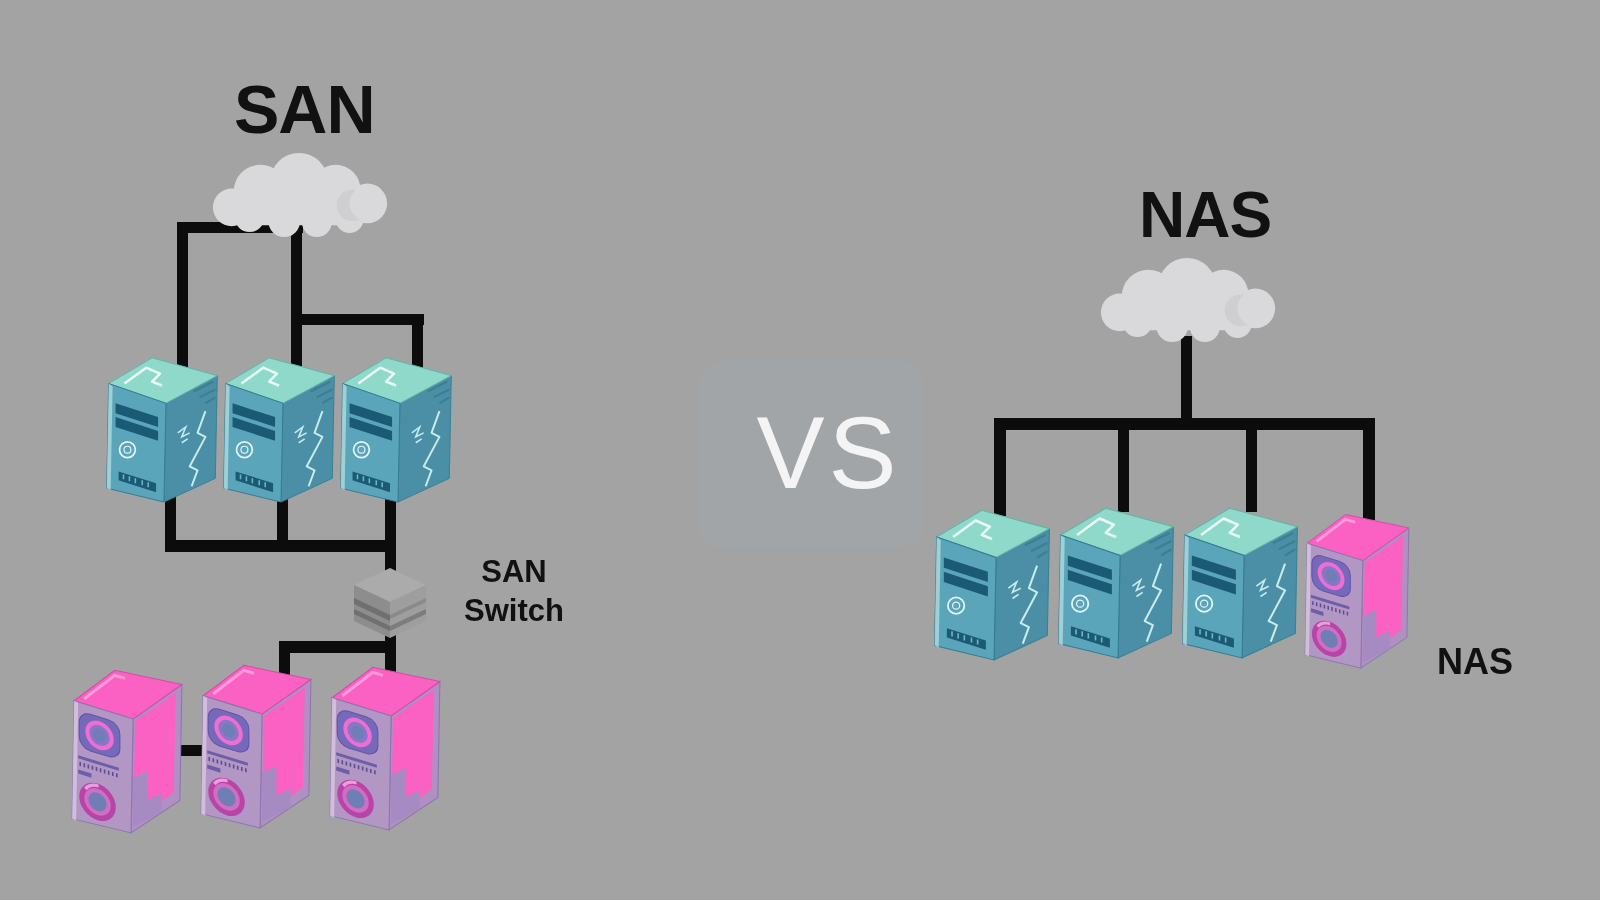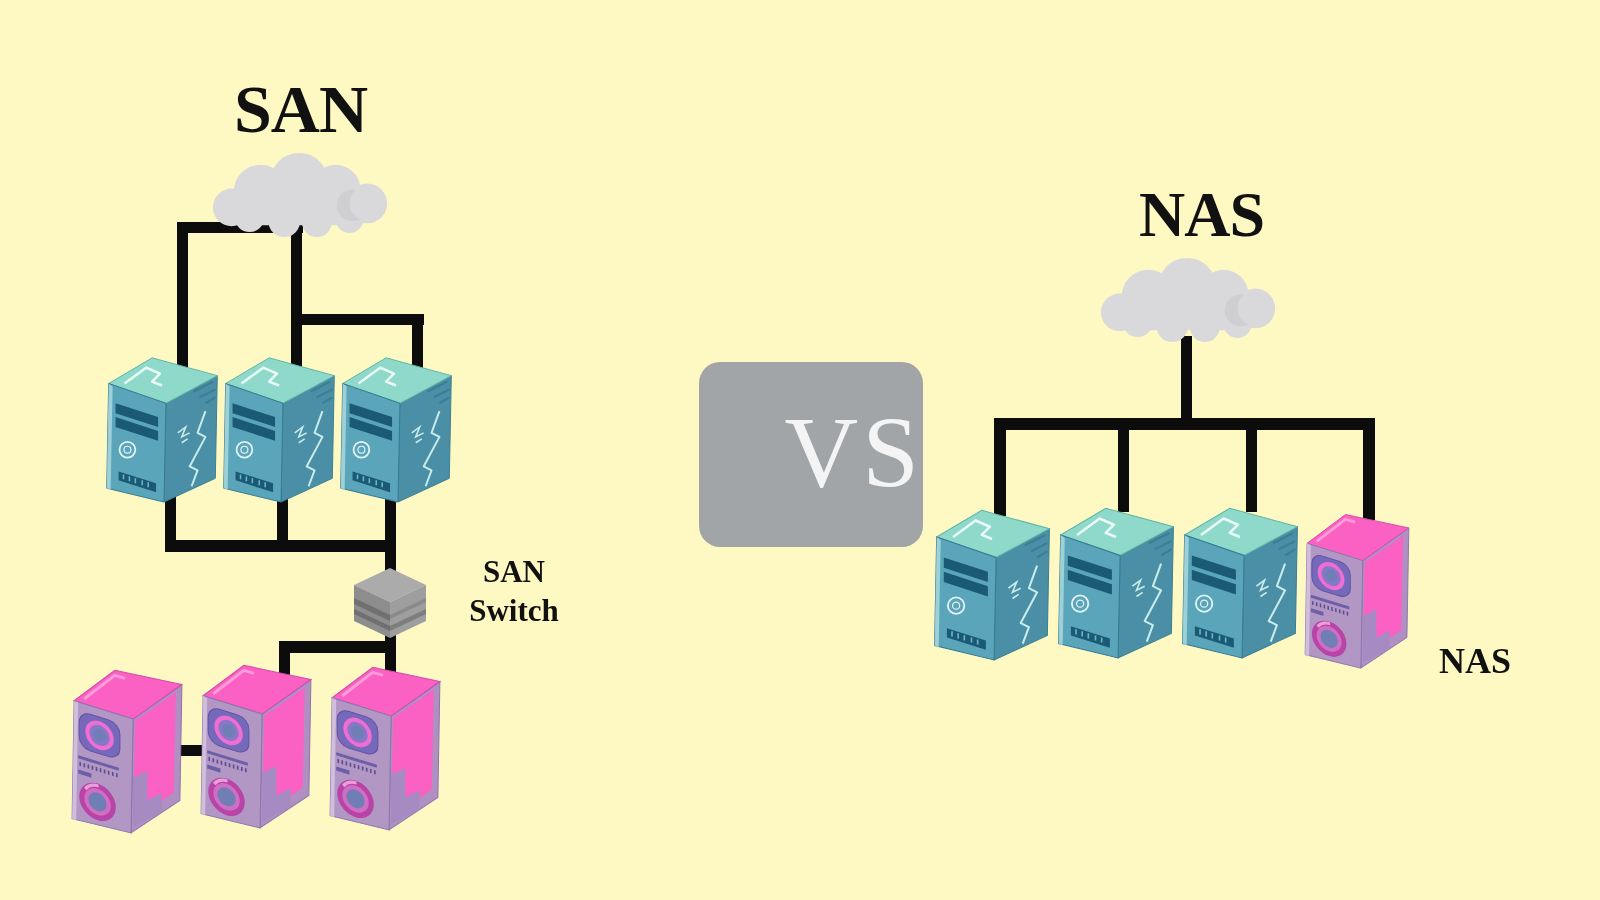--- a/index.html
+++ b/index.html
@@ -1,34 +1,34 @@
 <!DOCTYPE html>
 <html><head>
 <meta charset="utf-8">
 <title>SAN vs NAS</title>
 <style>
   html,body{margin:0;padding:0;background:#ffffff;}
   #stage{
-    position:relative;width:1600px;height:900px;background:#fef9c3;overflow:hidden;
-    font-family:Liberation Serif, serif;
+    position:relative;width:1600px;height:900px;background:#a3a3a3;overflow:hidden;
+    font-family:Liberation Sans, sans-serif;
   }
   .ln{position:absolute;background:#0c0c0c;}
   .title{
     position:absolute;font-weight:bold;color:#111111;letter-spacing:-1px;
   }
   .san-title{left:234px;top:70px;font-size:68px;}
   .nas-title{left:1139px;top:178px;font-size:64px;}
   .cloud{position:absolute;}
   .cloud-san{left:204px;top:142px;width:198px;height:99px;}
   .cloud-nas{left:1092px;top:246px;width:198px;height:101px;}
   .device{position:absolute;}
   .vs-badge{
     position:absolute;left:699px;top:362px;width:189px;height:185px;
     background:#a2a5a8;border-radius:21px;
-    display:flex;align-items:center;justify-content:flex-end;padding-left:35px;
+    display:flex;align-items:center;justify-content:center;padding-left:35px;
   }
   .vs-badge span{
     color:#f4f4f5;font-size:102px;font-weight:400;letter-spacing:4px;
     line-height:1;transform:translateY(-2px);
   }
   .side-label{
     position:absolute;font-weight:bold;color:#111111;text-align:center;
   }
   .switch-label{left:450px;top:552px;width:128px;font-size:31px;line-height:39px;}
   .nasdev-label{left:1393px;top:638px;width:164px;font-size:36px;line-height:47px;}

